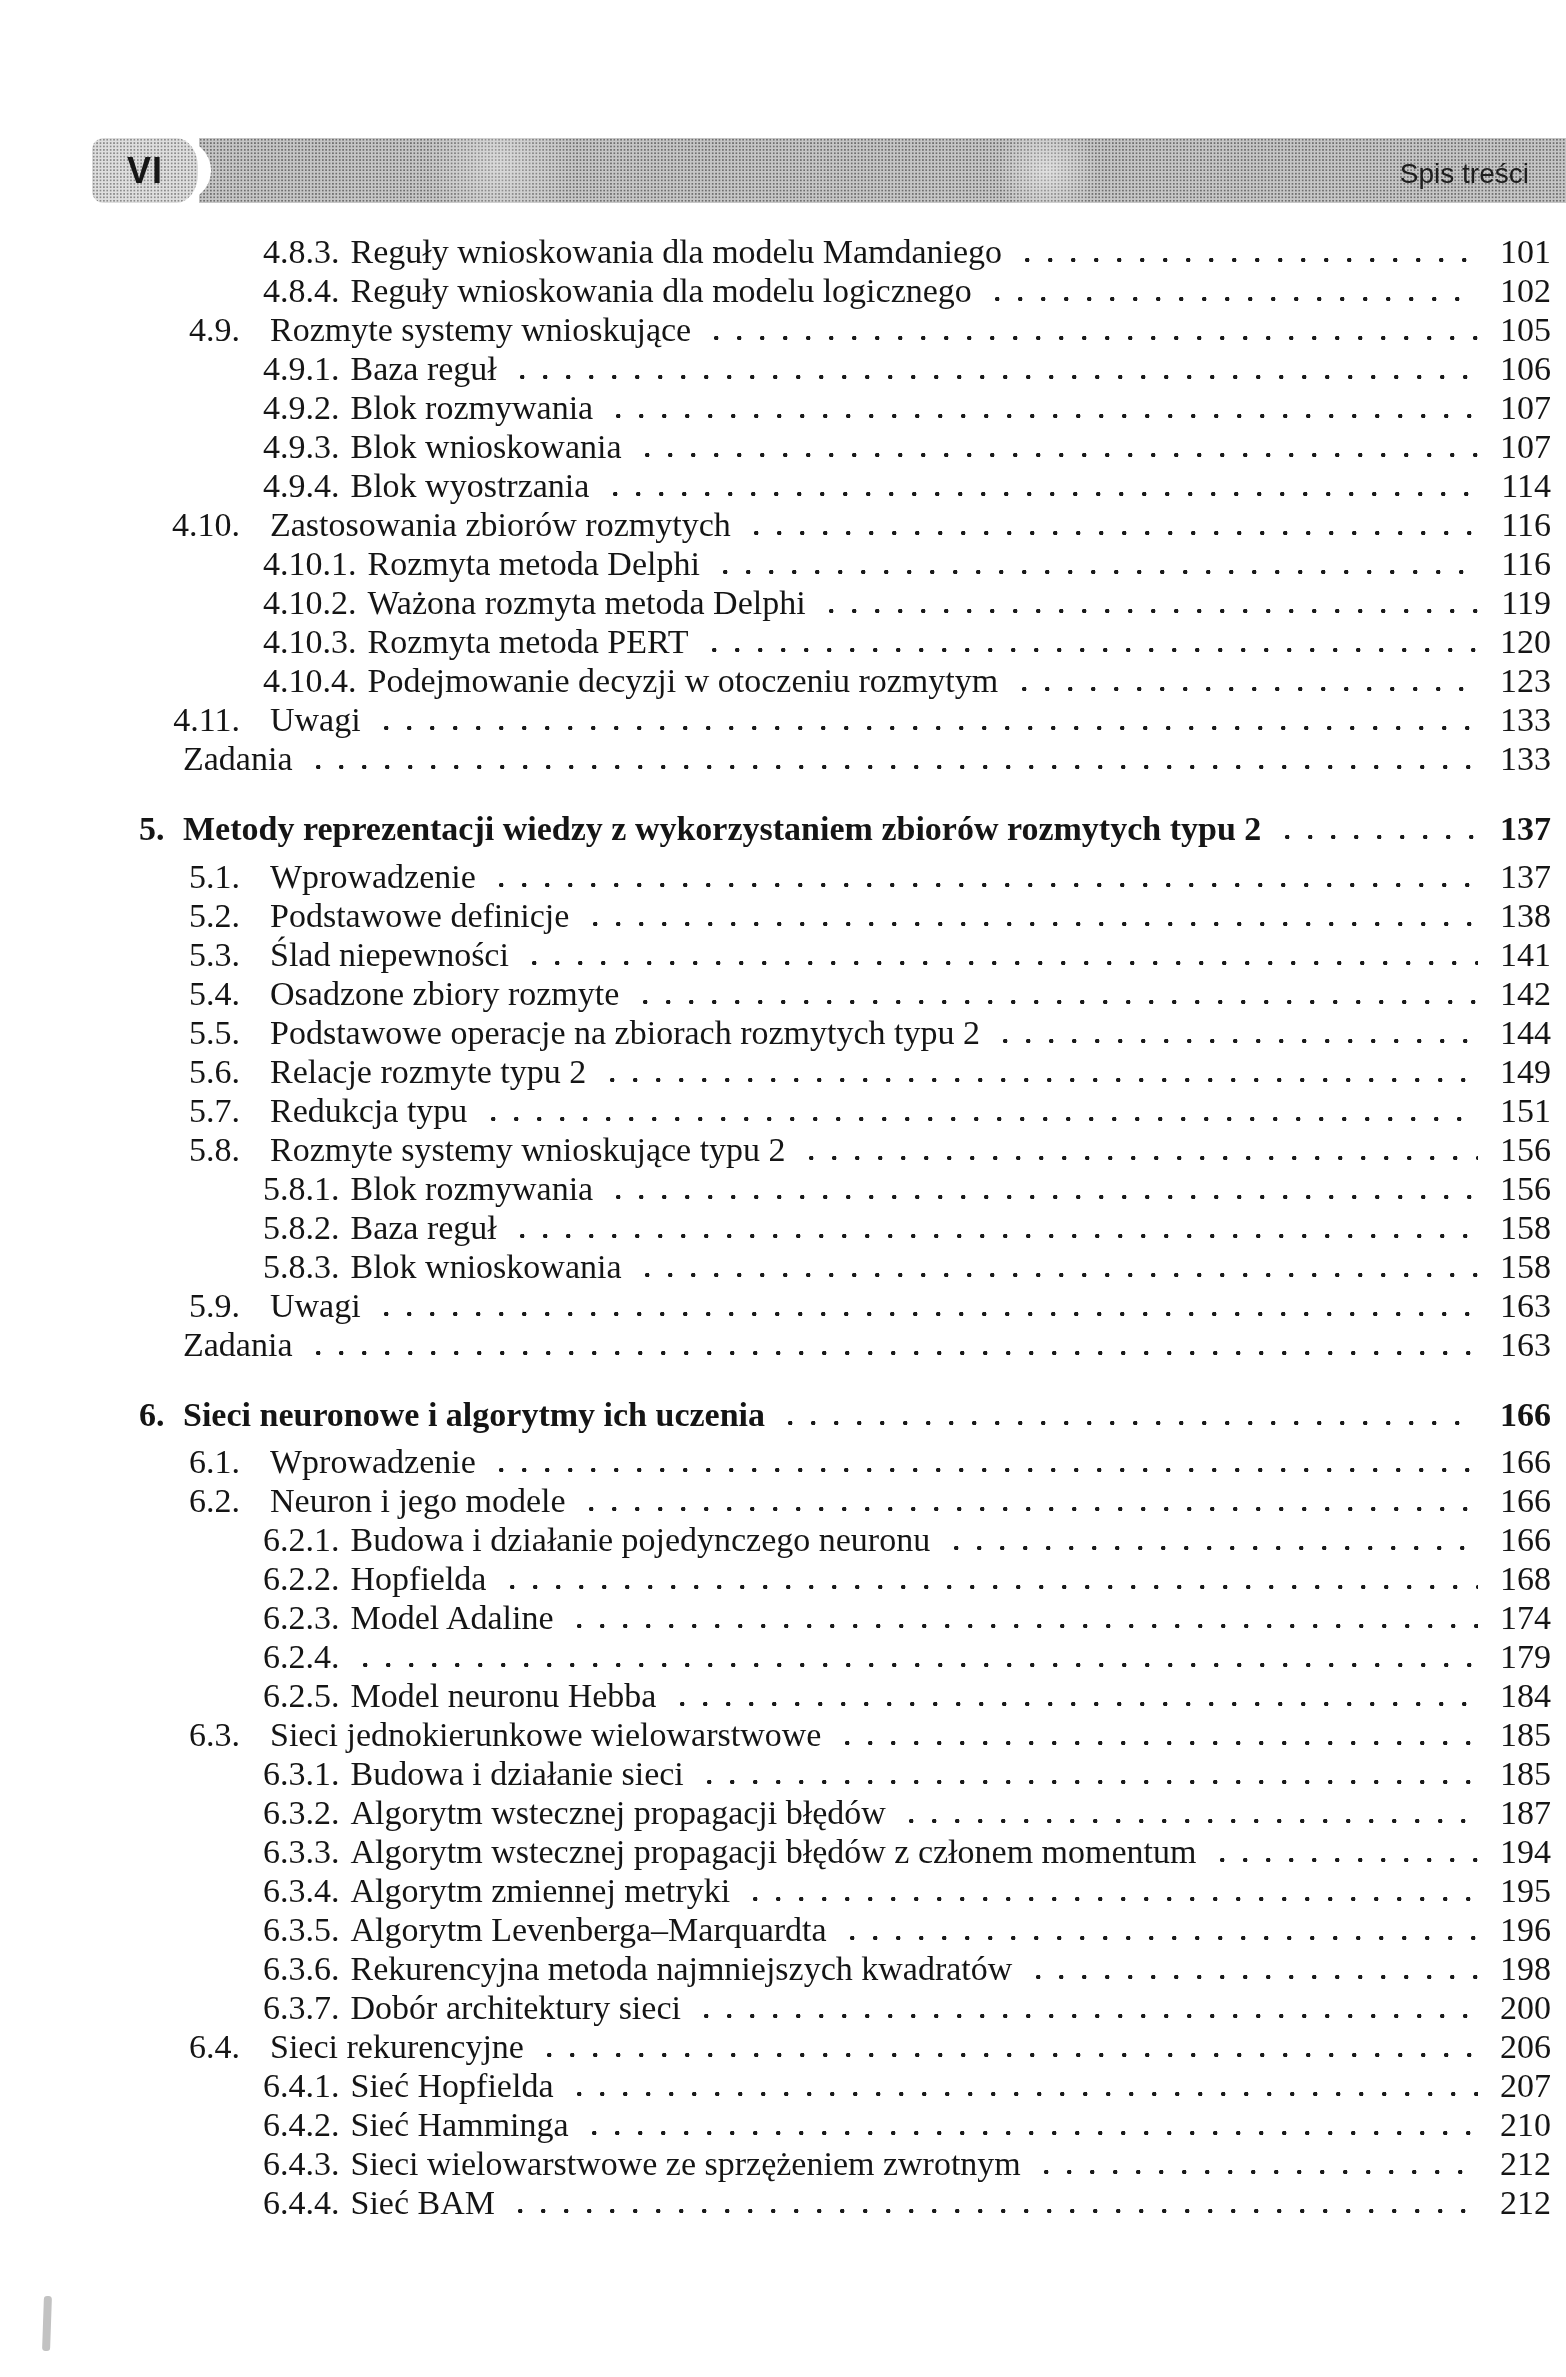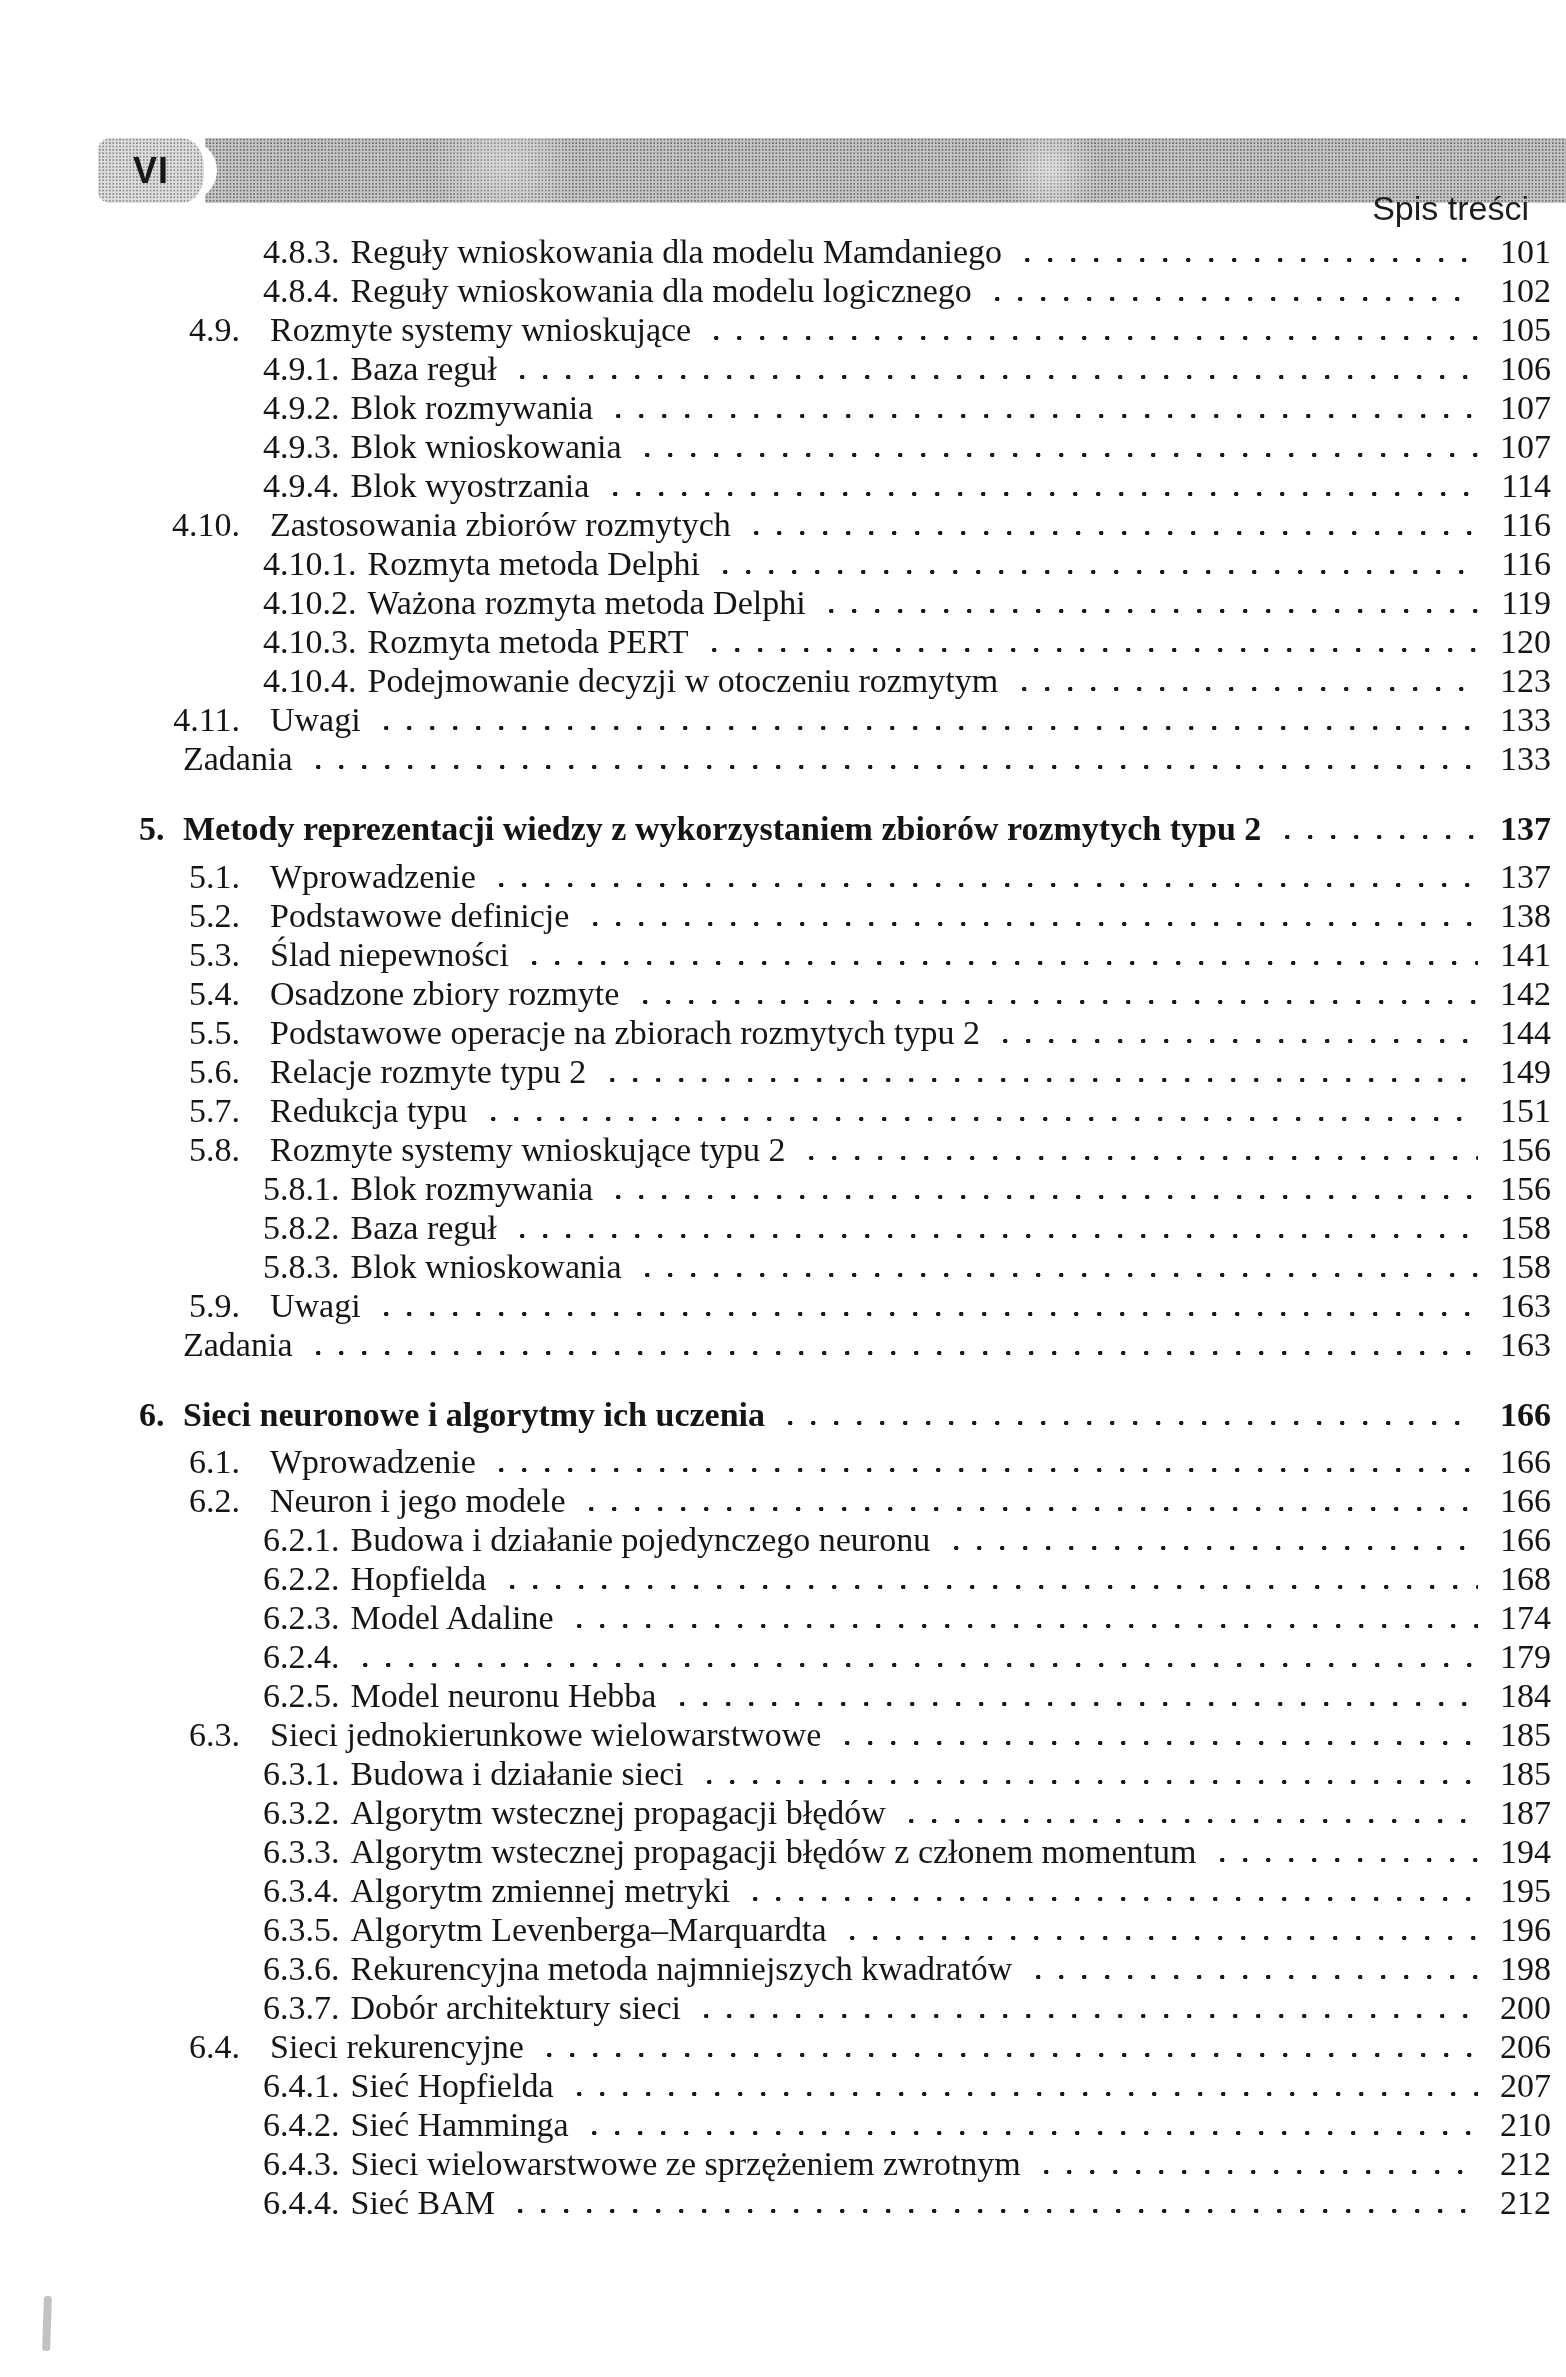--- a/index.html
+++ b/index.html
@@ -8,21 +8,21 @@
     background: #ffffff;
     position: relative;
     overflow: hidden;
     font-family: "Liberation Serif", serif;
     color: #151515;
   }
 
   
   .header {
     position: absolute;
-    left: 98px; top: 138px; right: 0; height: 65px;
+    left: 92px; top: 138px; right: 0; height: 65px;
   }
   .band {
     position: absolute; inset: 0; left: 107px;
     background-color: #c6c6c6;
     background-image:
       radial-gradient(circle at 62% 50%, rgba(255,255,255,0.45) 0%, rgba(255,255,255,0) 6%),
       radial-gradient(circle at 22% 40%, rgba(255,255,255,0.35) 0%, rgba(255,255,255,0) 7%),
       radial-gradient(circle, #6e6e6e 0.9px, rgba(0,0,0,0) 1.2px);
     background-size: 100% 100%, 100% 100%, 3.4px 3.4px;
   }
@@ -41,21 +41,21 @@
   }
   .vi-label {
     font-family: "Liberation Sans", sans-serif;
     font-weight: 700; font-size: 36px; color: #161616;
     letter-spacing: 0.9px;
   }
   .head-title {
     position: absolute; right: 38px; top: 0; height: 72px;
     display: flex; align-items: center;
     font-family: "Liberation Sans", sans-serif;
-    font-size: 34px; font-weight: 500; color: #1d1d1d; margin-top: 34px;
+    font-size: 28px; font-weight: 500; color: #1d1d1d;
   }
 
   
   .toc {
     position: absolute; left: 0; top: 232px; right: 0;
   }
   .row {
     display: flex; align-items: baseline;
     height: 39px; line-height: 39px;
     font-size: 34px;

